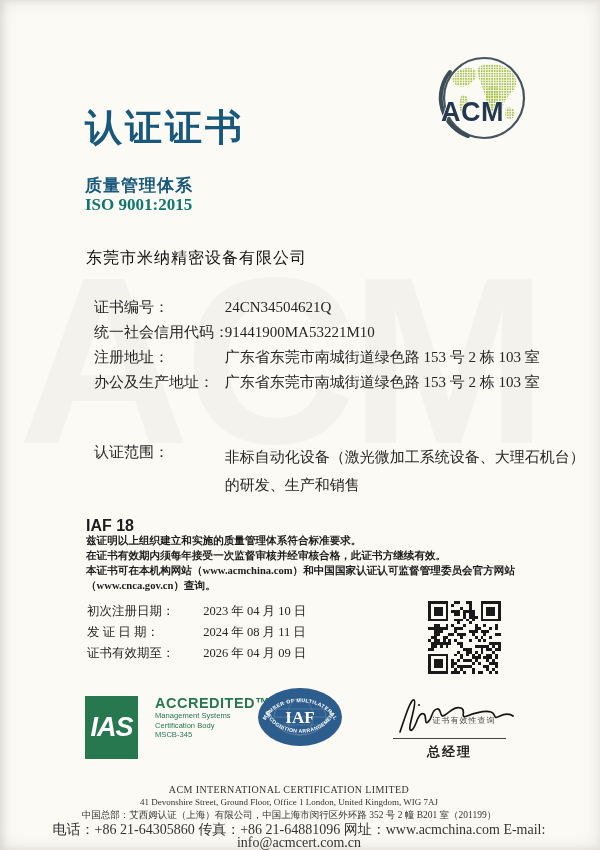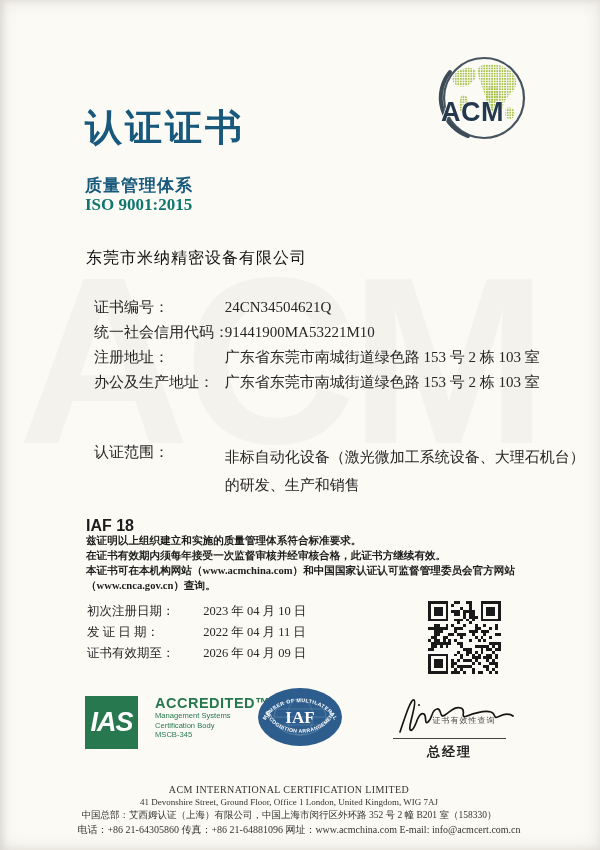--- a/index.html
+++ b/index.html
@@ -32,37 +32,37 @@
   .statement .code{font-family:"Liberation Sans","DejaVu Sans",sans-serif;font-size:16px;font-weight:bold;}
   
   .drow{position:absolute;left:87px;font-size:12.5px;color:#262626;white-space:nowrap;}
   .drow .lbl{display:inline-block;width:113px;}
   
   .qr-box{position:absolute;left:428px;top:601px;width:73px;height:73px;}
   .qr-box svg{width:100%;height:100%;shape-rendering:crispEdges;}
   .qr-caption{position:absolute;left:414px;top:678px;width:100px;text-align:center;font-size:8px;color:#4a4a4a;letter-spacing:1px;margin-top:37px;}
   
   .ias{position:absolute;left:85px;top:696px;display:flex;align-items:flex-start;}
-  .ias-box{width:53px;height:53px;background:#27784e;display:flex;align-items:center;justify-content:center;}
+  .ias-box{width:53px;height:63px;background:#27784e;display:flex;align-items:center;justify-content:center;}
   .ias-abbr{color:#fff;font-family:"Liberation Sans","DejaVu Sans",sans-serif;font-weight:bold;font-style:italic;font-size:27px;letter-spacing:-1px;}
   .ias-text{margin-left:17px;color:#27784e;font-family:"Liberation Sans","DejaVu Sans",sans-serif;}
   .ias-accredited{font-size:14.5px;font-weight:bold;letter-spacing:0.5px;line-height:15px;}
   .ias-line{font-size:7.6px;line-height:9.5px;}
   
   .iaf{position:absolute;left:256px;top:686px;width:88px;height:62px;}
   
   .sig{position:absolute;left:394px;top:693px;width:126px;height:44px;}
   .sig-line{position:absolute;left:393px;top:738px;width:113px;height:1px;background:#444;}
   .sig-title{position:absolute;left:393px;top:743px;width:113px;text-align:center;font-size:13px;font-weight:bold;color:#222;letter-spacing:2px;}
   
   .footer{position:absolute;left:0;top:783px;width:578px;text-align:center;color:#333;}
   .f1{font-size:10px;letter-spacing:0.4px;line-height:13px;}
   .f2{font-size:9px;line-height:13px;}
   .f3{font-size:9.5px;line-height:13.5px;}
-  .f4{font-size:10px;line-height:13.5px;padding-left:20px;}
+  .f4{font-size:14px;line-height:13.5px;padding-left:20px;}
 </style>
 </head>
 <body>
 
 <div class="page-edge"></div>
 <div class="watermark">ACM</div>
 
 <div class="cert-title">认证证书</div>
 <div class="cert-sub1">质量管理体系</div>
 <div class="cert-sub2">ISO 9001:2015</div>
@@ -124,21 +124,21 @@
   <div>本证书可在本机构网站（www.acmchina.com）和中国国家认证认可监督管理委员会官方网站</div>
   <div>（www.cnca.gov.cn）查询。</div>
 </div>
 
 <div class="drow" style="top:603px">
   <span class="lbl">初次注册日期：</span>
   <span>2023 年 04 月 10 日</span>
 </div>
 <div class="drow" style="top:624px">
   <span class="lbl">发 证 日 期：</span>
-  <span>2022 年 04 月 11 日</span>
+  <span>2024 年 08 月 11 日</span>
 </div>
 <div class="drow" style="top:645px">
   <span class="lbl">证书有效期至：</span>
   <span>2026 年 04 月 09 日</span>
 </div>
 
 <div class="qr-box">
   <svg id="qrsvg" viewBox="0 0 25 25">
       <rect x="9" y="0" width="1" height="1" fill="#1a1a1a"></rect>
       <rect x="10" y="0" width="1" height="1" fill="#1a1a1a"></rect>
@@ -378,15 +378,15 @@
     <path d="M6,39 C11,24 17,5 20,7 C23,9 17,25 16,33 C15,40 19,38 22,30 C24,24 27,19 30,21 C33,23 30,32 34,29 C39,25 37,17 43,16 C48,15 45,26 51,22 C57,18 61,13 67,15 C73,17 65,26 73,23 C81,20 90,17 97,19 C103,21 98,27 106,23 C112,20 116,21 119,23" fill="none" stroke="#161616" stroke-width="1.7" stroke-linecap="round"></path>
     <circle cx="25" cy="12" r="1" fill="#161616"></circle>
   </svg>
 </div>
 <div class="sig-line"></div>
 <div class="sig-title">总经理</div>
 
 <div class="footer">
   <div class="f1">ACM INTERNATIONAL CERTIFICATION LIMITED</div>
   <div class="f2">41 Devonshire Street, Ground Floor, Office 1 London, United Kingdom, WIG 7AJ</div>
-  <div class="f3">中国总部：艾西姆认证（上海）有限公司，中国上海市闵行区外环路 352 号 2 幢 B201 室（158330）</div>
+  <div class="f3">中国总部：艾西姆认证（上海）有限公司，中国上海市闵行区外环路 352 号 2 幢 B201 室（201199）</div>
   <div class="f4">电话：+86 21-64305860  传真：+86 21-64881096  网址：www.acmchina.com   E-mail: info@acmcert.com.cn</div>
 </div>
 
 </body></html>

